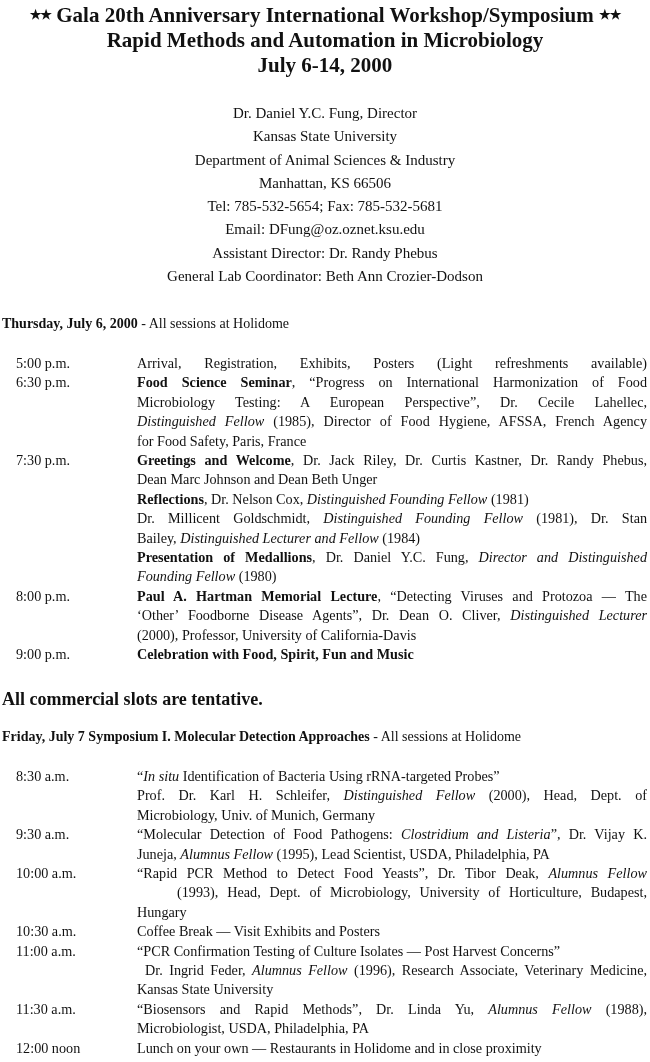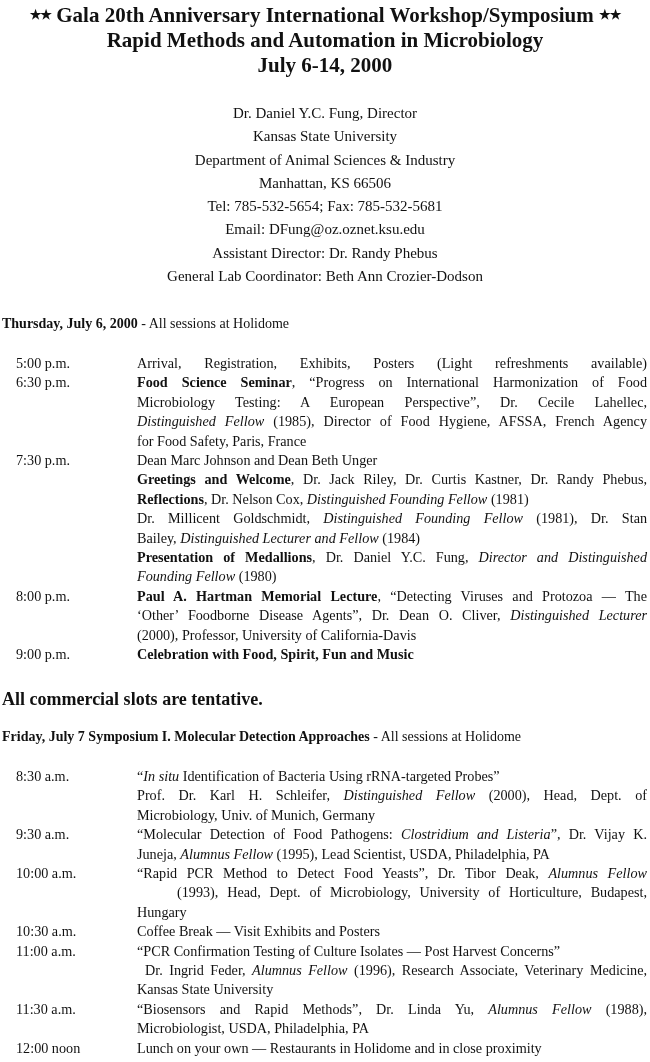--- a/index.html
+++ b/index.html
@@ -64,22 +64,22 @@
         <div class="desc">
           <span class="line" style="text-align-last: justify;"><span class="b">Food Science Seminar</span><span>, “Progress on International Harmonization of Food</span></span>
           <span class="line" style="text-align-last: justify;"><span>Microbiology Testing: A European Perspective”, Dr. Cecile Lahellec,</span></span>
           <span class="line" style="text-align-last: justify;"><span class="i">Distinguished Fellow</span><span> (1985), Director of Food Hygiene, AFSSA, French Agency</span></span>
           <span class="line" style="text-align-last: left;"><span>for Food Safety, Paris, France</span></span>
         </div>
       </div>
       <div class="row">
         <div class="time">7:30 p.m.</div>
         <div class="desc">
+          <span class="line" style="text-align-last: justify;"><span class="b">Greetings and Welcome</span><span>, Dr. Jack Riley, Dr. Curtis Kastner, Dr. Randy Phebus,</span></span>
           <span class="line" style="text-align-last: left;"><span>Dean Marc Johnson and Dean Beth Unger</span></span>
-          <span class="line" style="text-align-last: justify;"><span class="b">Greetings and Welcome</span><span>, Dr. Jack Riley, Dr. Curtis Kastner, Dr. Randy Phebus,</span></span>
           <span class="line" style="text-align-last: left;"><span class="b">Reflections</span><span>, Dr. Nelson Cox, </span><span class="i">Distinguished Founding Fellow</span><span> (1981)</span></span>
           <span class="line" style="text-align-last: justify;"><span>Dr. Millicent Goldschmidt, </span><span class="i">Distinguished Founding Fellow</span><span> (1981), Dr. Stan</span></span>
           <span class="line" style="text-align-last: left;"><span>Bailey, </span><span class="i">Distinguished Lecturer and Fellow</span><span> (1984)</span></span>
           <span class="line" style="text-align-last: justify;"><span class="b">Presentation of Medallions</span><span>, Dr. Daniel Y.C. Fung, </span><span class="i">Director and Distinguished</span></span>
           <span class="line" style="text-align-last: left;"><span class="i">Founding Fellow</span><span> (1980)</span></span>
         </div>
       </div>
       <div class="row">
         <div class="time">8:00 p.m.</div>
         <div class="desc">

